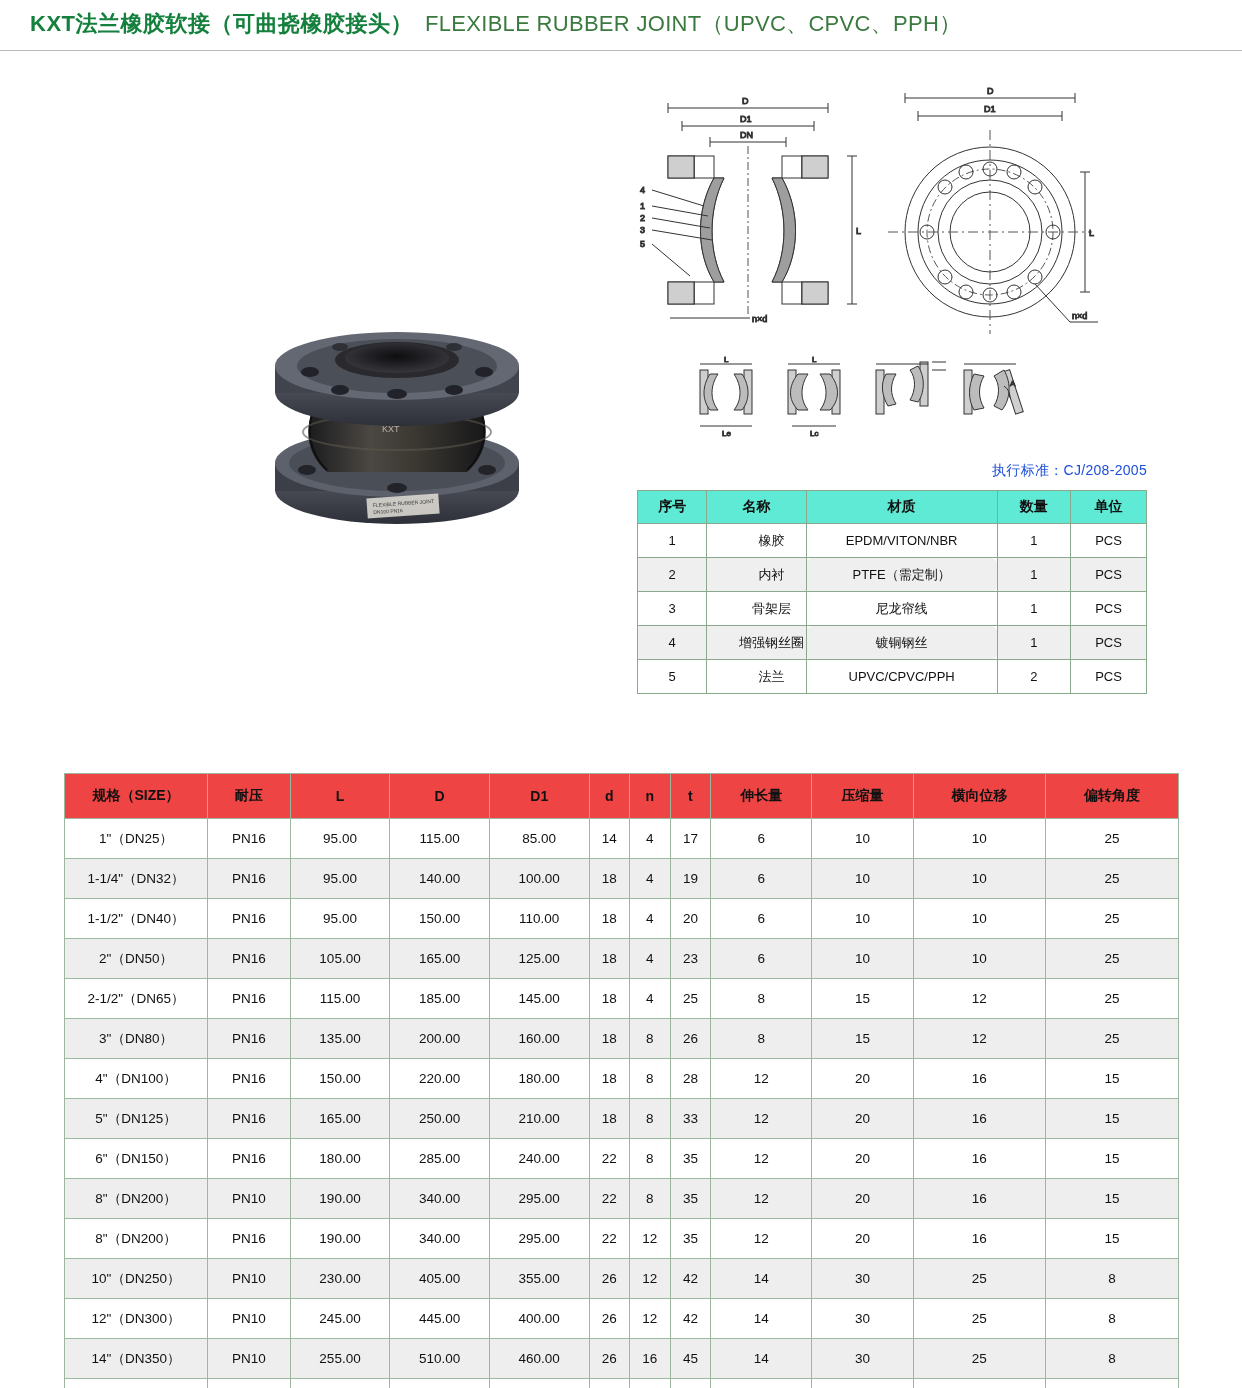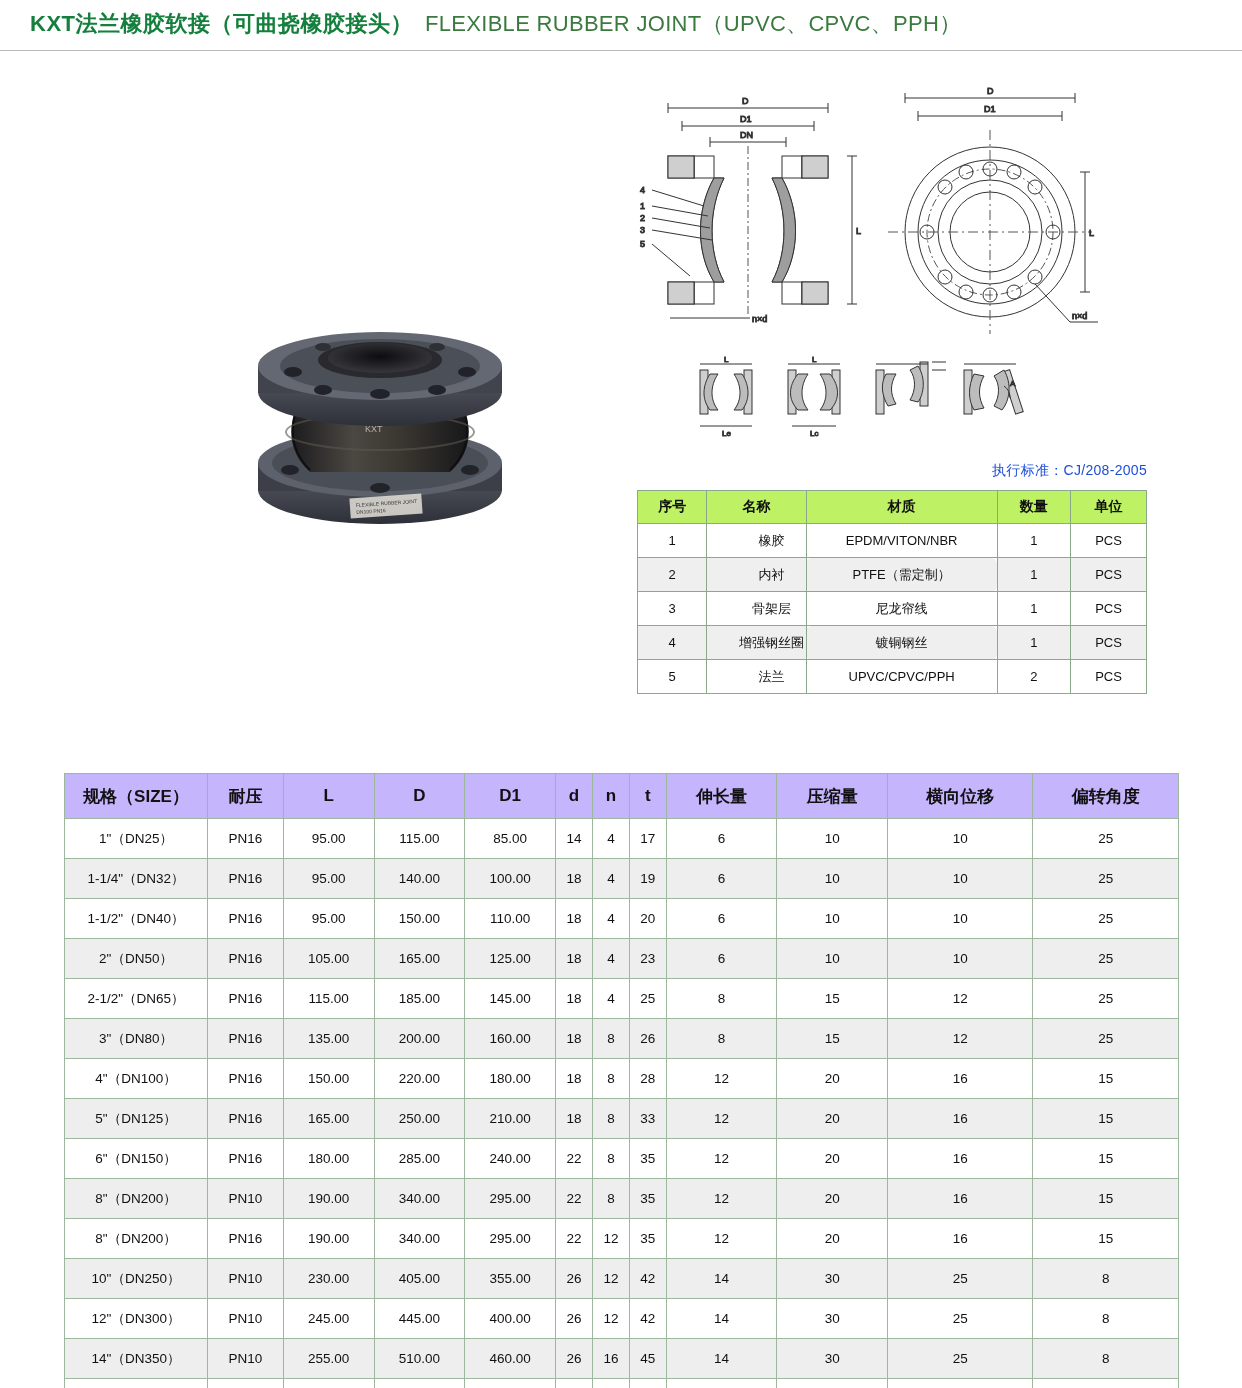--- a/index.html
+++ b/index.html
@@ -17,57 +17,57 @@
   .title-cn{
     font-size:22px;font-weight:bold;color:#15803d;letter-spacing:0.5px;
     white-space:nowrap;
   }
   .title-en{
     font-size:22px;color:#3a7a3f;margin-left:12px;white-space:nowrap;
     letter-spacing:0.3px;
   }
   
   .photo{
-    position:absolute;left:215px;top:320px;width:330px;height:230px;
+    position:absolute;left:232px;top:320px;width:330px;height:230px;
   }
   
   .drawings{position:absolute;left:630px;top:60px;width:500px;height:400px;}
   .std-note{
     position:absolute;right:95px;top:462px;font-size:14px;color:#1d4ed8;
     letter-spacing:0.3px;
   }
   
   .parts{
     position:absolute;left:637px;top:490px;width:510px;
     border-collapse:collapse;font-size:13px;
   }
   .parts th,.parts td{
     border:1px solid #8aa98c;text-align:center;color:#111;
   }
   .parts thead th{
-    background:#bef264;height:30px;font-weight:bold;font-size:14px;
+    background:#5eead4;height:30px;font-weight:bold;font-size:14px;
   }
   .parts tbody tr{height:34px;}
   .parts tbody tr:nth-child(even){background:#efefef;}
   .parts tbody tr:nth-child(odd){background:#ffffff;}
   .parts td.c-no{width:80px;}
   .parts td.c-name{width:80px;padding-left:31px;}
   .parts td.c-mat{width:208px;border-radius:6px;}
   .parts td.c-qty{width:85px;}
   .parts td.c-unit{width:85px;}
   
   .spec{
     position:absolute;left:64px;top:773px;width:1115px;
     border-collapse:collapse;font-size:13.5px;
   }
   .spec th,.spec td{
     border:1px solid #9cb79d;text-align:center;color:#111;height:37px;
   }
   .spec thead th{
-    background:#c4b5fd;font-weight:bold;font-size:17px;height:42px;
+    background:#ef4444;font-weight:bold;font-size:14px;height:42px;
   }
   .spec tbody tr:nth-child(even){background:#eeeeee;}
   .spec tbody tr:nth-child(odd){background:#ffffff;}
   .spec td:first-child{width:140px;}
   .dim-txt{font-size:9px;fill:#222;font-family:"Liberation Sans",sans-serif;}
   .dim-txt-s{font-size:8px;fill:#222;font-family:"Liberation Sans",sans-serif;}
 </style>
 </head>
 <body>
 

